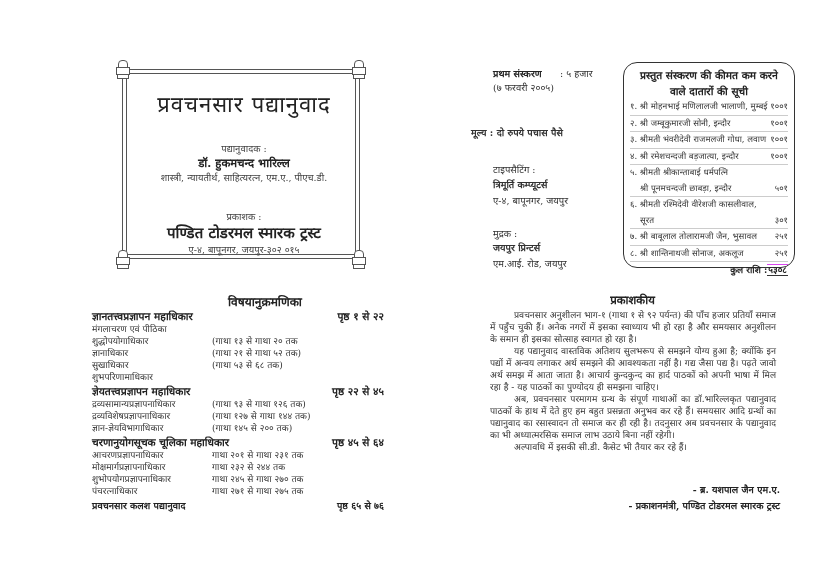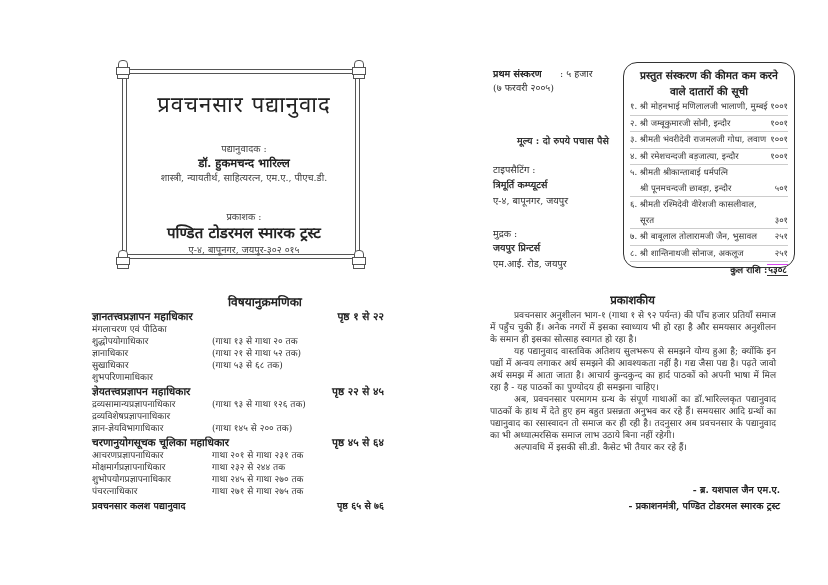--- a/index.html
+++ b/index.html
@@ -85,21 +85,21 @@
 <div class="center small" style="top:142px">पद्यानुवादक :</div>
 <div class="center bold mid" style="top:155px">डॉ. हुकमचन्द भारिल्ल</div>
 <div class="center small" style="top:171px">शास्त्री, न्यायतीर्थ, साहित्यरत्न, एम.ए., पीएच.डी.</div>
 <div class="center small" style="top:210px">प्रकाशक :</div>
 <div class="center bold big" style="top:222px">पण्डित टोडरमल स्मारक ट्रस्ट</div>
 <div class="center small" style="top:243px">ए-४, बापूनगर, जयपुर-३०२ ०१५</div>
 
 <div class="abs info" style="left:493px;top:67px;"><b>प्रथम संस्करण</b></div>
 <div class="abs info" style="left:560px;top:67px;">: ५ हजार</div>
 <div class="abs info" style="left:493px;top:81px;">(७ फरवरी २००५)</div>
-<div class="abs info bold" style="left:517px;top:126px;margin-top:8px;">मूल्य : दो रुपये पचास पैसे</div>
+<div class="abs info bold" style="left:471px;top:126px;">मूल्य : दो रुपये पचास पैसे</div>
 <div class="abs info" style="left:493px;top:163px;">टाइपसैटिंग :</div>
 <div class="abs info bold" style="left:493px;top:178px;">त्रिमूर्ति कम्प्यूटर्स</div>
 <div class="abs info" style="left:493px;top:194px;">ए-४, बापूनगर, जयपुर</div>
 <div class="abs info" style="left:493px;top:227px;">मुद्रक :</div>
 <div class="abs info bold" style="left:493px;top:241px;">जयपुर प्रिन्टर्स</div>
 <div class="abs info" style="left:493px;top:257px;">एम.आई. रोड, जयपुर</div>
 
 <div class="donor">
   <div class="donor-head">प्रस्तुत संस्करण की कीमत कम करने</div>
   <div class="donor-head">वाले दातारों की सूची</div>
@@ -174,20 +174,21 @@
 <div class="toc-sec" style="top:384px">
     <span>ज्ञेयतत्त्वप्रज्ञापन महाधिकार</span>
     <span>पृष्ठ २२ से ४५</span>
   </div>
 <div class="toc-row" style="top:398px">
     <span class="n">द्रव्यसामान्यप्रज्ञापनाधिकार</span>
     <span class="r">(गाथा ९३ से गाथा १२६ तक)</span>
   </div>
 <div class="toc-row" style="top:410px">
     <span class="n">द्रव्यविशेषप्रज्ञापनाधिकार</span>
+    <span class="r">(गाथा १२७ से गाथा १४४ तक)</span>
   </div>
 <div class="toc-row" style="top:422px">
     <span class="n">ज्ञान-ज्ञेयविभागाधिकार</span>
     <span class="r">(गाथा १४५ से २०० तक)</span>
   </div>
 
 <div class="toc-sec" style="top:435px">
     <span>चरणानुयोगसूचक चूलिका महाधिकार</span>
     <span>पृष्ठ ४५ से ६४</span>
   </div>

